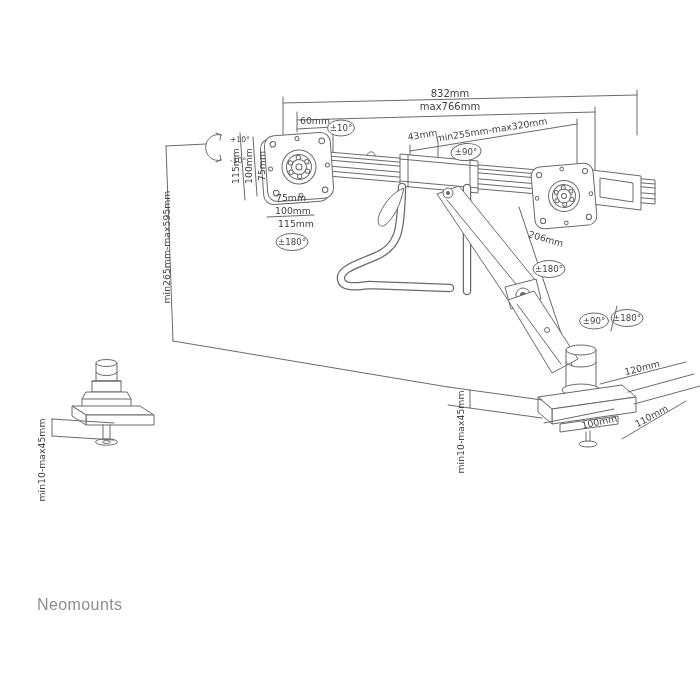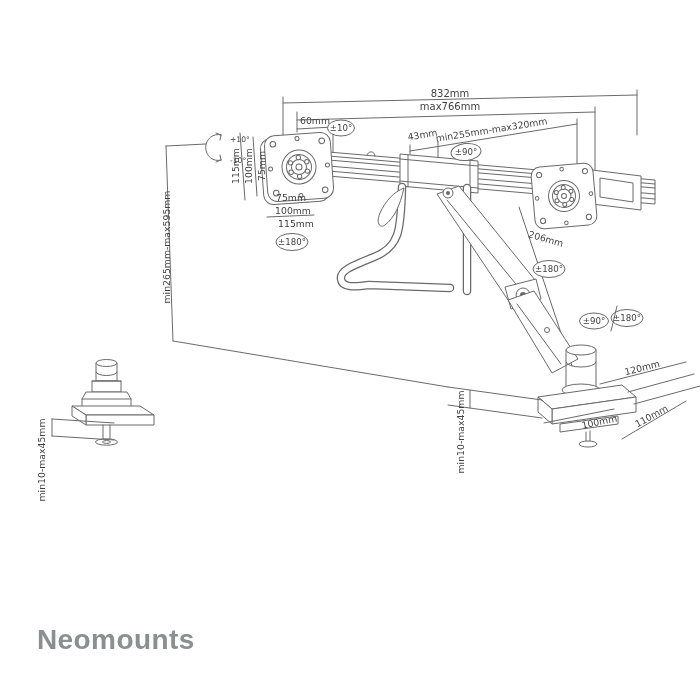--- a/index.html
+++ b/index.html
@@ -18,22 +18,22 @@
   }
   .ln{stroke:var(--line);fill:none;stroke-width:1;stroke-linecap:round;}
   .fw{stroke:var(--line);fill:#ffffff;stroke-width:1;stroke-linejoin:round;}
   .tube{stroke:var(--line);fill:none;stroke-width:8.5;stroke-linecap:round;}
   .tubein{stroke:#ffffff;fill:none;stroke-width:6;stroke-linecap:round;}
   .t9{font-size:9.3px;}
   .t85{font-size:8.6px;}
   .t8{font-size:7.6px;}
   .mid{text-anchor:middle;}
   .logo{
-    position:absolute;left:37px;top:624px;
-    font-size:28px;letter-spacing:.4px;font-weight:700;color:var(--logo);
+    position:absolute;left:37px;top:596px;
+    font-size:16px;letter-spacing:.4px;font-weight:400;color:var(--logo);
   }
 </style>
 </head>
 <body>
 
 <svg width="700" height="700" viewBox="0 0 700 700">
 
   <g>
     <path class="ln" d="M283,103 L637,95"></path>
     <path class="ln" d="M283,97 L283,150"></path>

